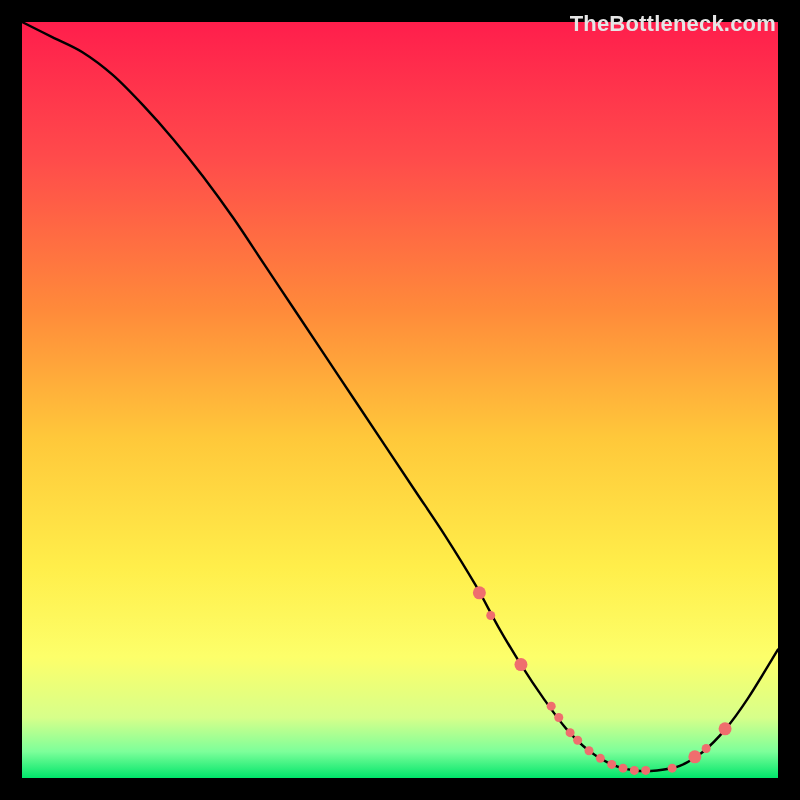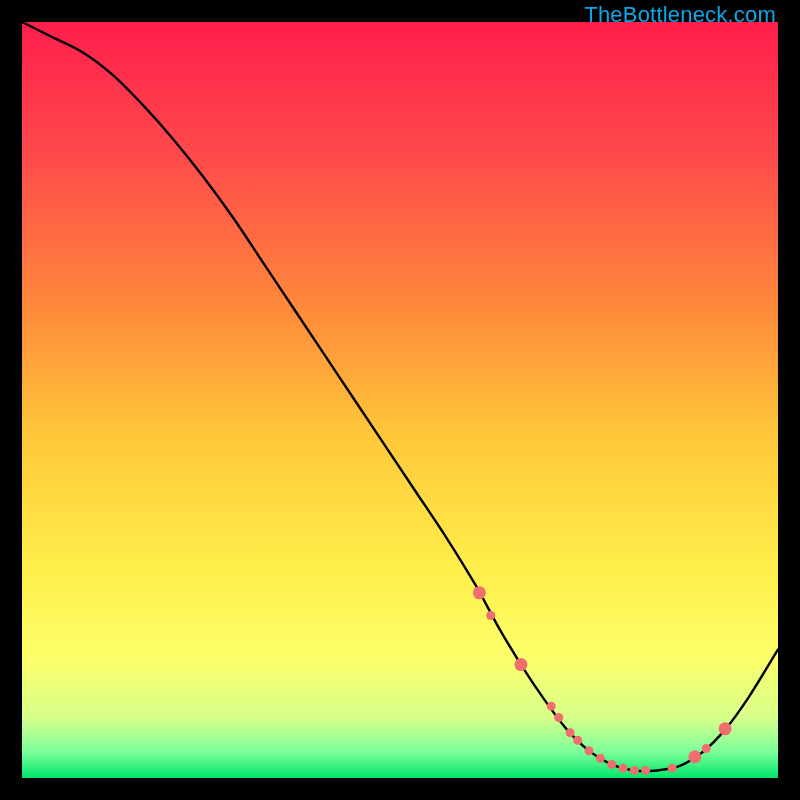--- a/index.html
+++ b/index.html
@@ -22,25 +22,25 @@
   .plot {
     position: absolute;
     left: 0;
     top: 0;
     width: 756px;
     height: 756px;
     display: block;
   }
   .watermark {
     position: absolute;
-    top: 2px;
+    top: 11px;
     right: 24px;
-    color: #0ea5e9;
+    color: #e5e5e5;
     font-size: 22px;
-    font-weight: 400;
+    font-weight: 700;
     letter-spacing: 0.2px;
     user-select: none;
   }
 </style>
 </head>
 <body>
 
 <div class="frame">
   <svg class="plot" viewBox="0 0 756 756" preserveAspectRatio="none">
     <defs>

